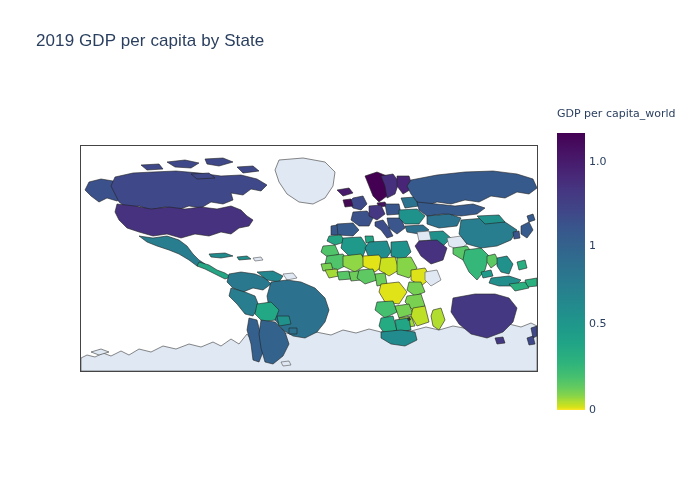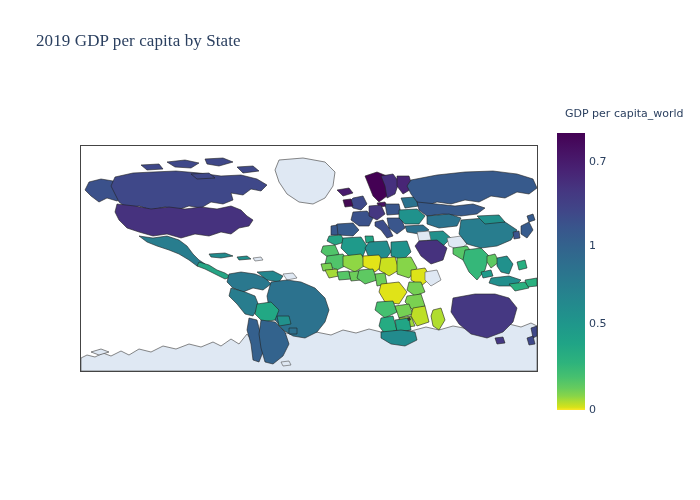--- a/index.html
+++ b/index.html
@@ -16,21 +16,21 @@
     -webkit-font-smoothing: antialiased;
   }
 
   
   #chart-title {
     position: absolute;
     left: 36px;
     top: 31px;
     font-size: 17px;
     color: #2a3f5f;
-    font-family: Liberation Serif, serif;
+    font-family: Liberation Sans, sans-serif;
     white-space: nowrap;
     letter-spacing: 0.1px;
   }
 
   
   #geo-frame {
     position: absolute;
     left: 80px;
     top: 145px;
     width: 458px;
@@ -48,21 +48,21 @@
   }
 
   
   #colorbar-group {
     position: absolute;
     left: 557px;
     top: 107px;
   }
   #colorbar-title {
     position: absolute;
-    left: 8px;
+    left: 0px;
     top: 0px;
     font-size: 11px;
     color: #2a3f5f;
     white-space: nowrap;
   }
   #colorbar-gradient {
     position: absolute;
     left: 0px;
     top: 26px;
     width: 28px;
@@ -321,17 +321,17 @@
       <path d="M428,138 L444,136 L448,142 L434,145 Z" fill="#2ab07f" stroke="#222" stroke-width="0.6"></path>
     </g>
 
     <path d="M326,172 L329,171 L330,174 L327,175 Z" fill="#333" stroke="none"></path>
   </svg>
 </div>
 
 <div id="colorbar-group">
   <div id="colorbar-title">GDP per capita_world</div>
   <div id="colorbar-gradient"></div>
-  <div class="cb-tick" style="top:54px">0.7</div>
+  <div class="cb-tick" style="top:54px">1.0</div>
   <div class="cb-tick" style="top:138px">1</div>
   <div class="cb-tick" style="top:216px">0.5</div>
   <div class="cb-tick" style="top:302px">0</div>
 </div>
 
 </body></html>

